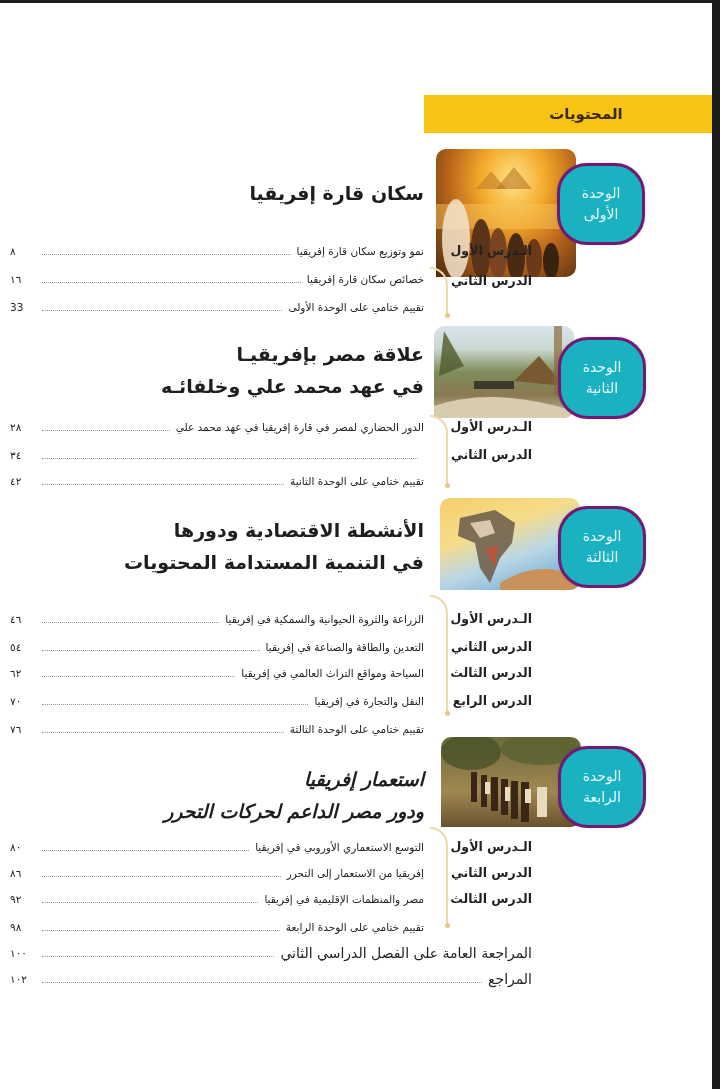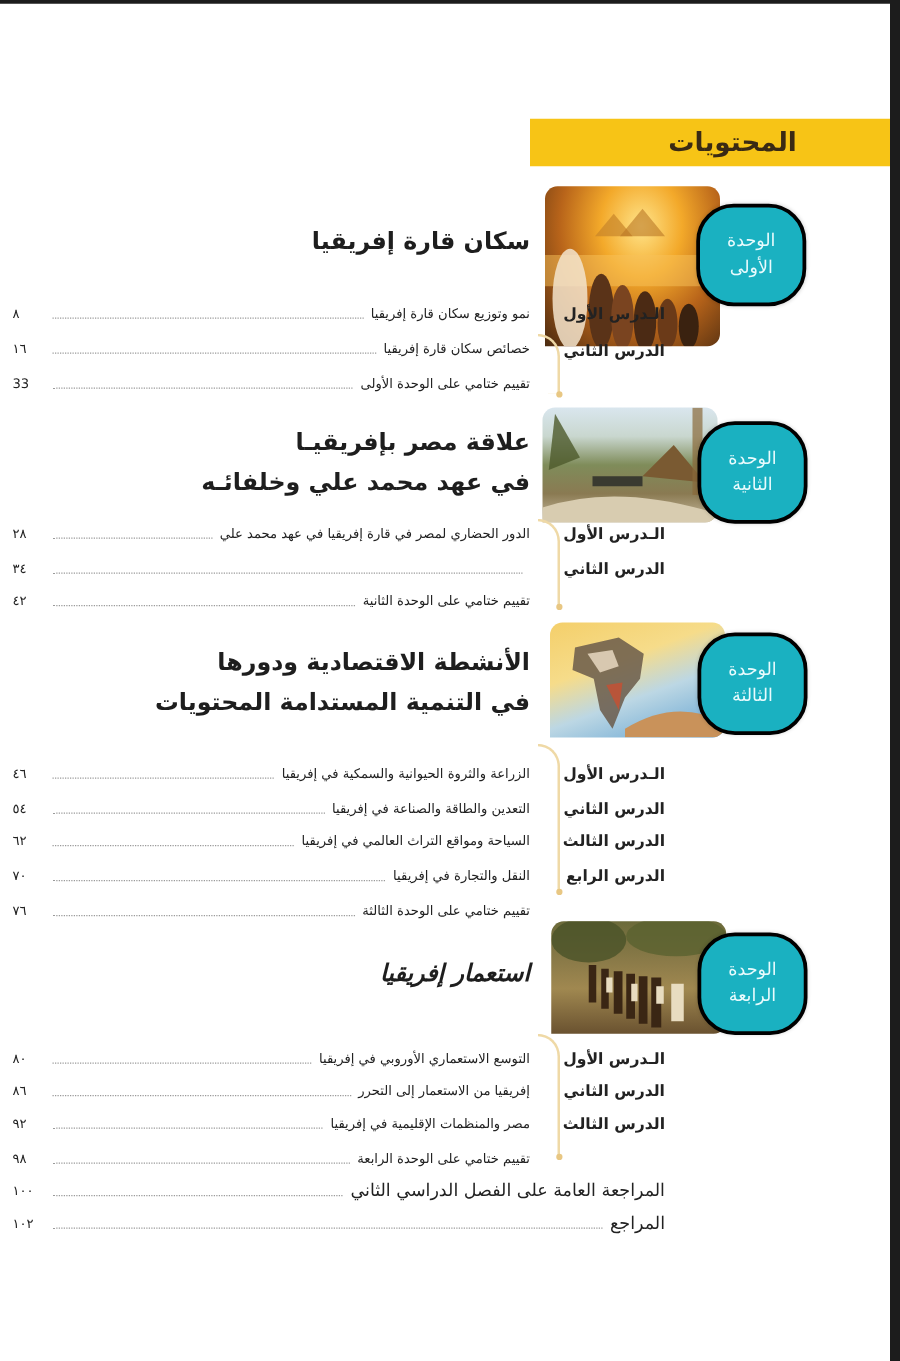--- a/index.html
+++ b/index.html
@@ -8,31 +8,31 @@
     .page {
       position: absolute; left: 0; top: 3px; width: 712px; height: 1086px;
       background: #ffffff; direction: rtl;
     }
     .title-bar {
       position: absolute; left: 424px; top: 92px; width: 288px; height: 38px;
       background: #f7c416;
       display: flex; align-items: center; justify-content: center;
     }
     .title-bar span {
-      font-family: "DejaVu Sans", sans-serif; font-weight: bold; font-size: 21px; color: #3a2a14;
+      font-family: "DejaVu Sans", sans-serif; font-weight: bold; font-size: 15px; color: #3a2a14;
       margin-left: 36px;
     }
     .unit { position: absolute; left: 0; width: 712px; }
     .photo {
       position: absolute; width: 140px; height: 120px; border-radius: 10px 10px 10px 0;
       overflow: hidden;
     }
     .badge {
       position: absolute; width: 88px; height: 82px; border-radius: 30px;
-      background: #1ab1c1; border: 3px solid #000000;
+      background: #1ab1c1; border: 3px solid #701a75;
       display: flex; flex-direction: column; align-items: center; justify-content: center;
       color: #e9fbfd; font-size: 14px; line-height: 21px; text-align: center;
       box-shadow: 0 0 3px rgba(0,0,0,0.15);
     }
     .unit-title {
       position: absolute; right: 288px; font-weight: bold; color: #1e1e1e;
       font-size: 19px; line-height: 32px; text-align: right; white-space: nowrap;
     }
     .connector {
       position: absolute; width: 18px; border-right: 2px solid #efd9a6;
@@ -221,20 +221,21 @@
             <rect x="96" y="50" width="10" height="30"></rect>
         </g>
       </svg>
     </div>
     <div class="badge" style="left:558px; top:743px;">
       <span>الوحدة</span>
       <span>الرابعة</span>
     </div>
     <div class="unit-title" style="top:760px;font-style:italic;">
       <div>استعمار إفريقيا</div>
+      <div>ودور مصر الداعم لحركات التحرر</div>
     </div>
     <div class="connector" style="left:430px; top:824px; height:98px;"></div>
     <div class="lesson-label" style="top:830px;">الـدرس الأول</div>
     <div class="lesson-label" style="top:856px;">الدرس الثاني</div>
     <div class="lesson-label" style="top:882px;">الدرس الثالث</div>
 
     <div class="row" style="top:830px;">
       <span class="txt">التوسع الاستعماري الأوروبي في إفريقيا</span>
       <span class="dots"></span>
       <span class="num">٨٠</span>

